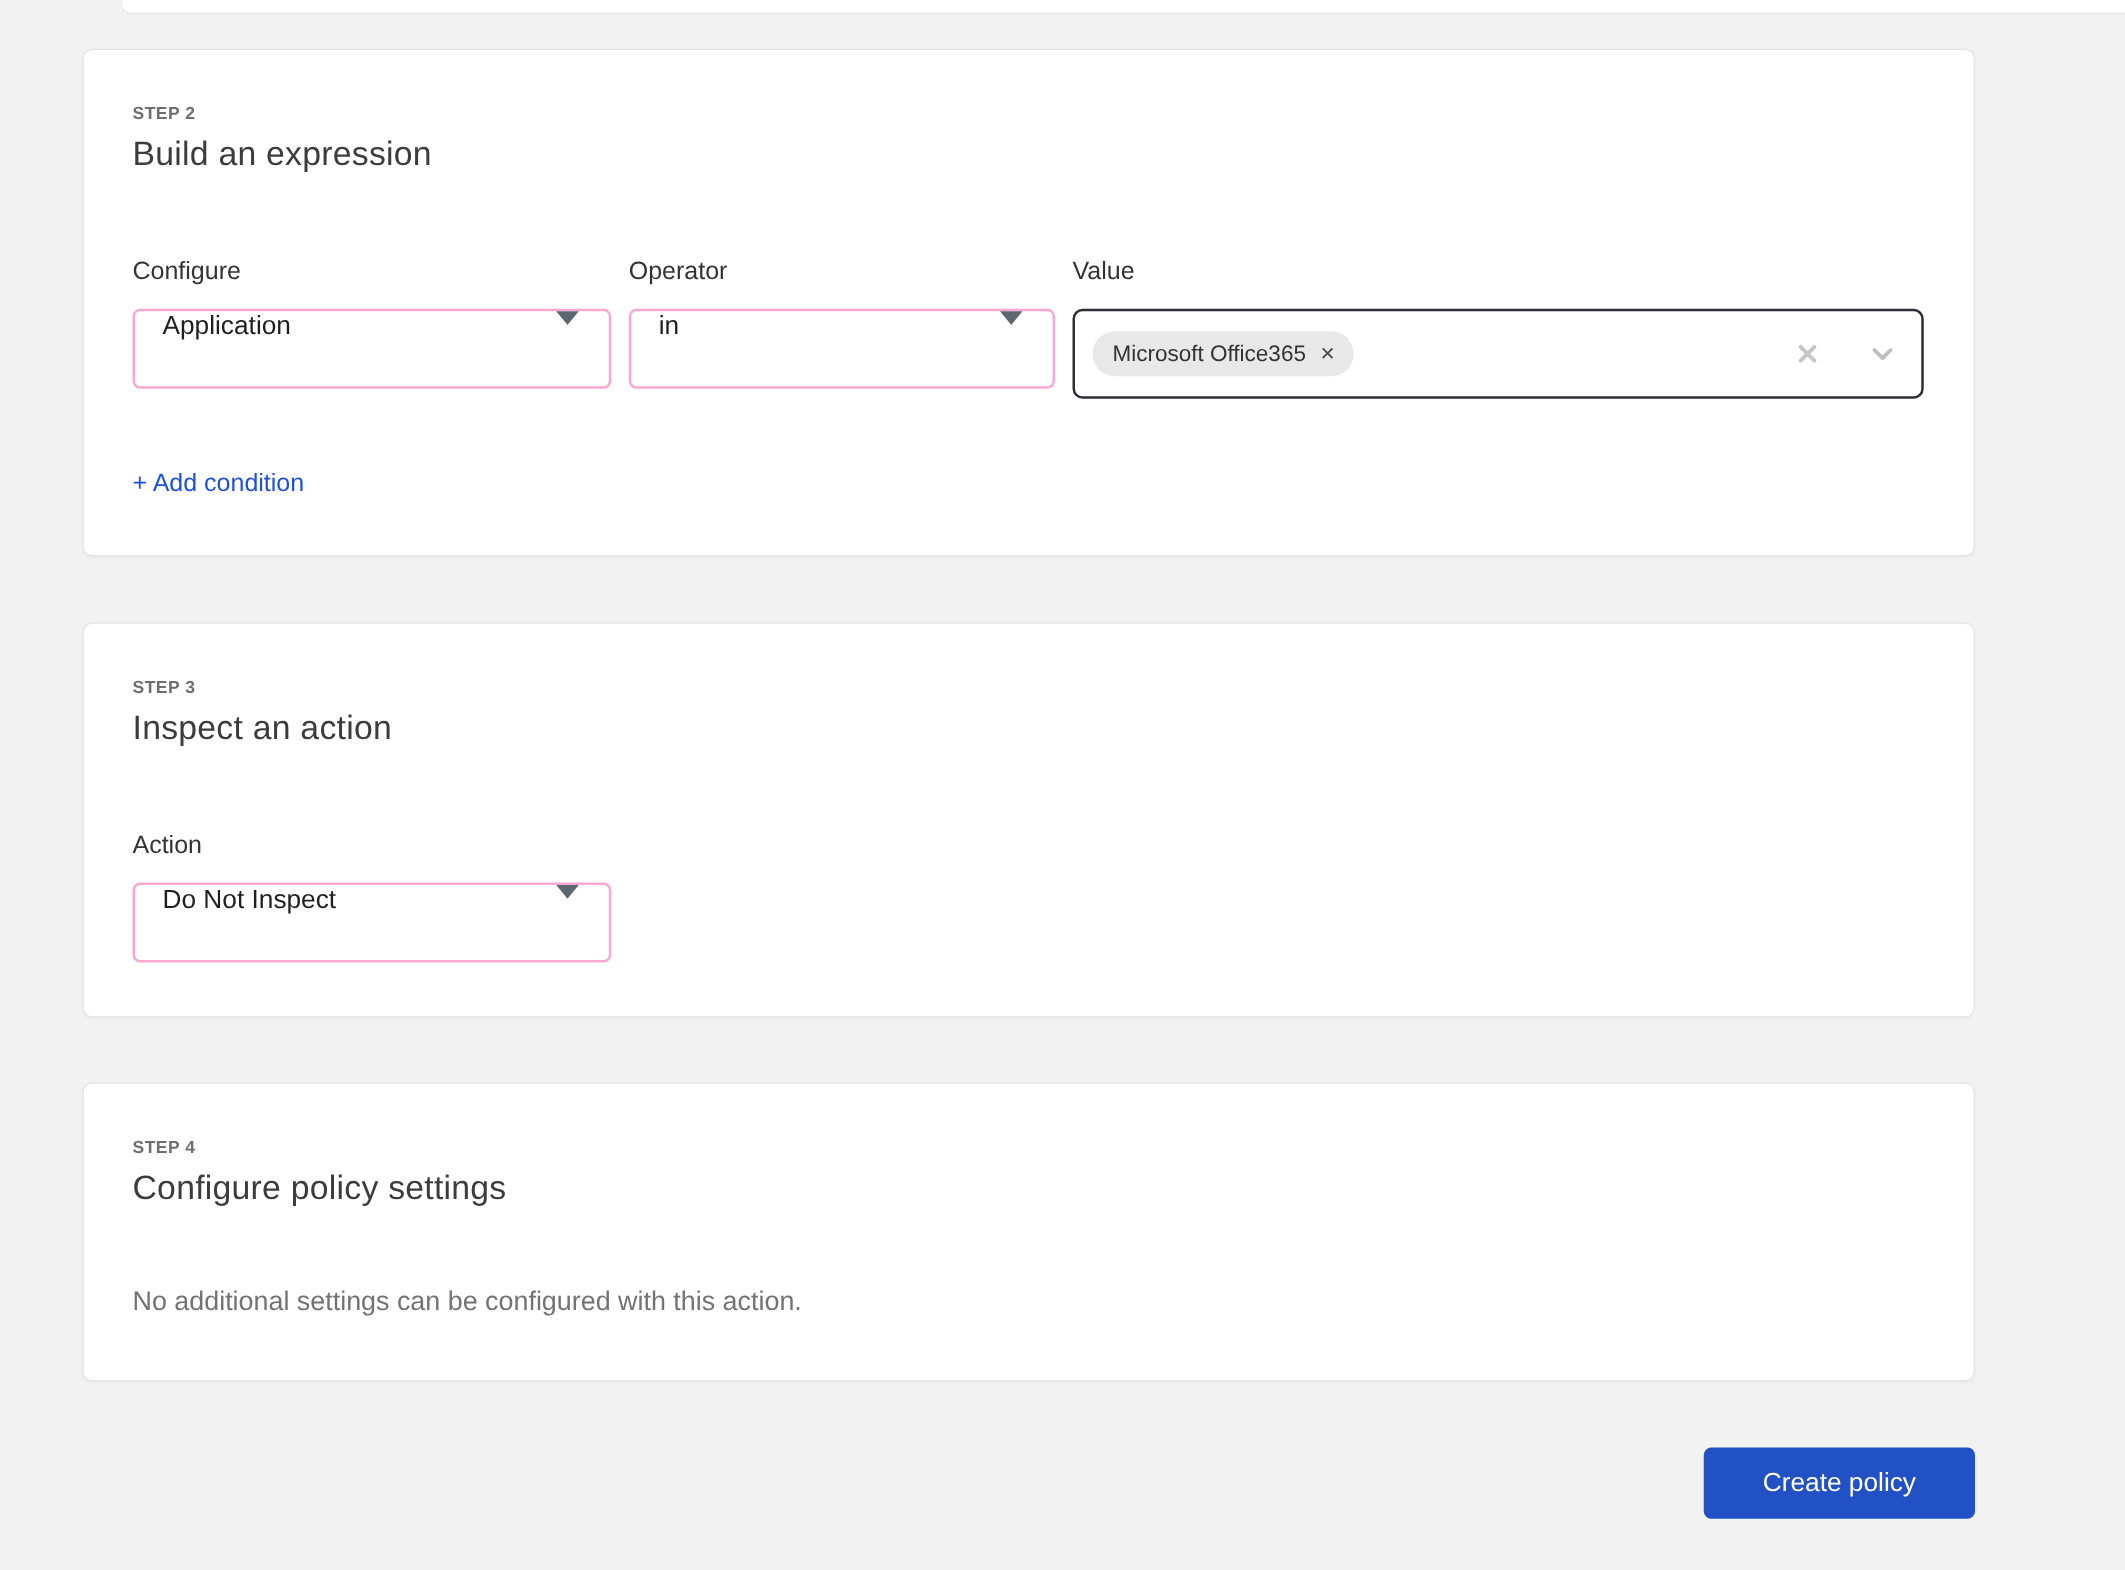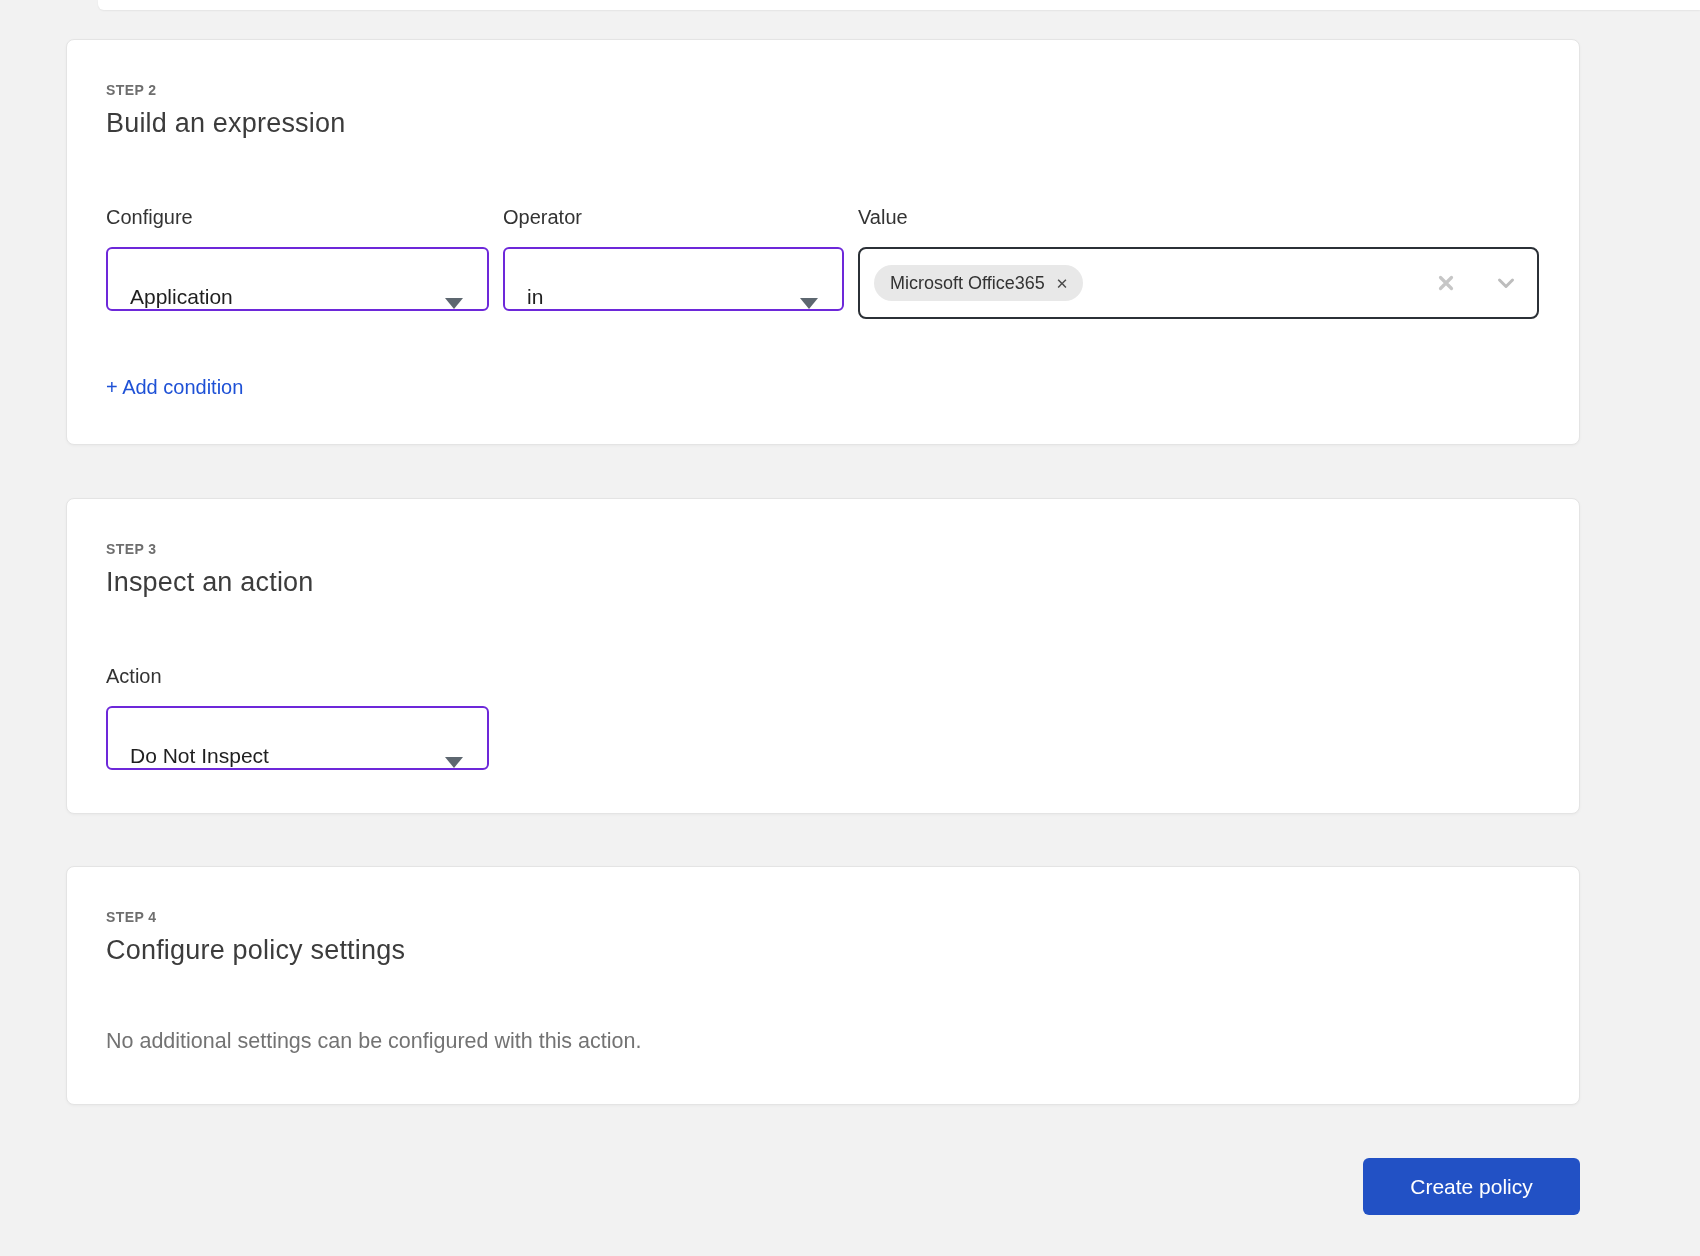--- a/index.html
+++ b/index.html
@@ -56,24 +56,24 @@
   .field-label {
     display: block;
     font-size: 20px;
     color: #333333;
     margin-bottom: 18px;
     line-height: 24px;
   }
   .select {
     height: 64px;
     background: #ffffff;
-    border: 2px solid #6d28d9;
+    border: 2px solid #f9a8d4;
     border-radius: 6px;
     display: flex;
-    align-items: flex-end;
+    align-items: flex-start;
     justify-content: space-between;
     padding: 0 24px 0 22px;
     font-size: 21px;
     color: #1f1f1f;
     cursor: pointer;
   }
   .w-selector { width: 383px; }
   .w-operator { width: 341px; }
   .field-value { flex: 1; min-width: 0; }
   .caret {

